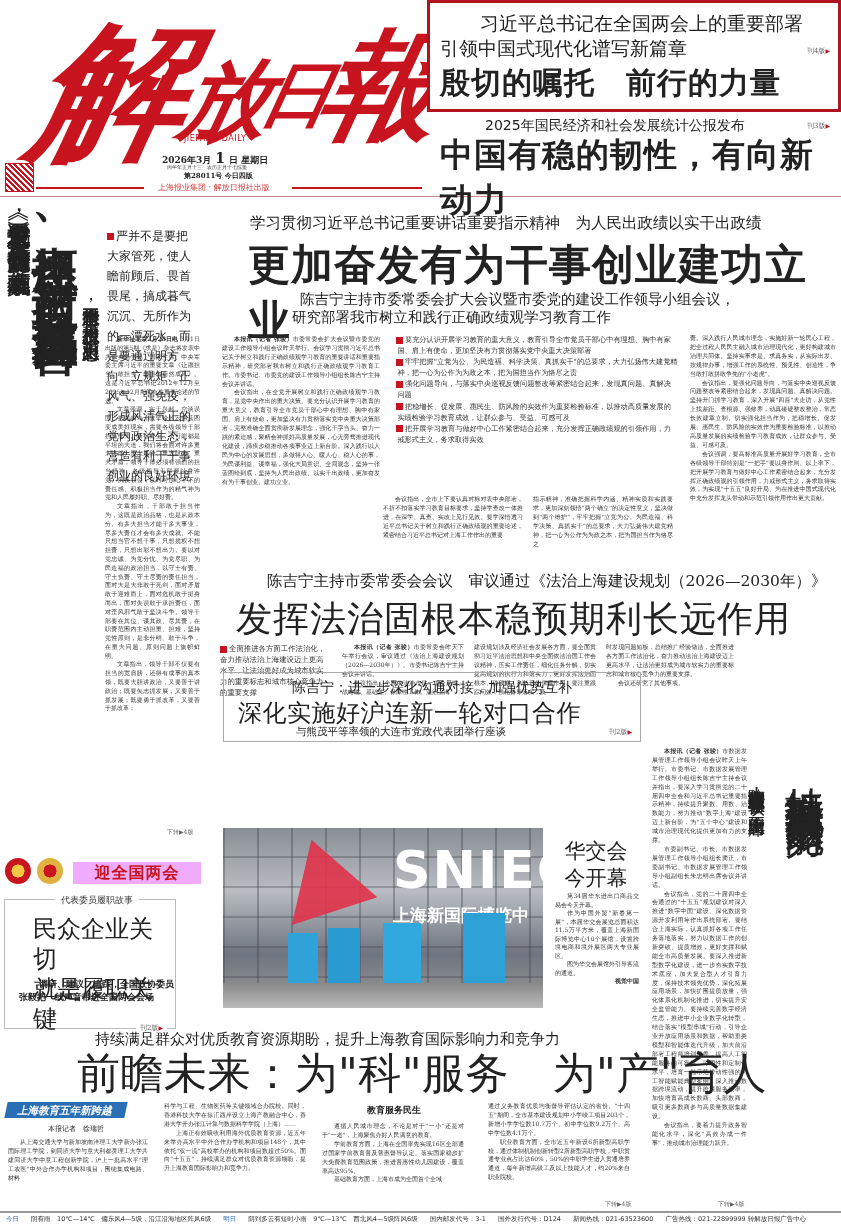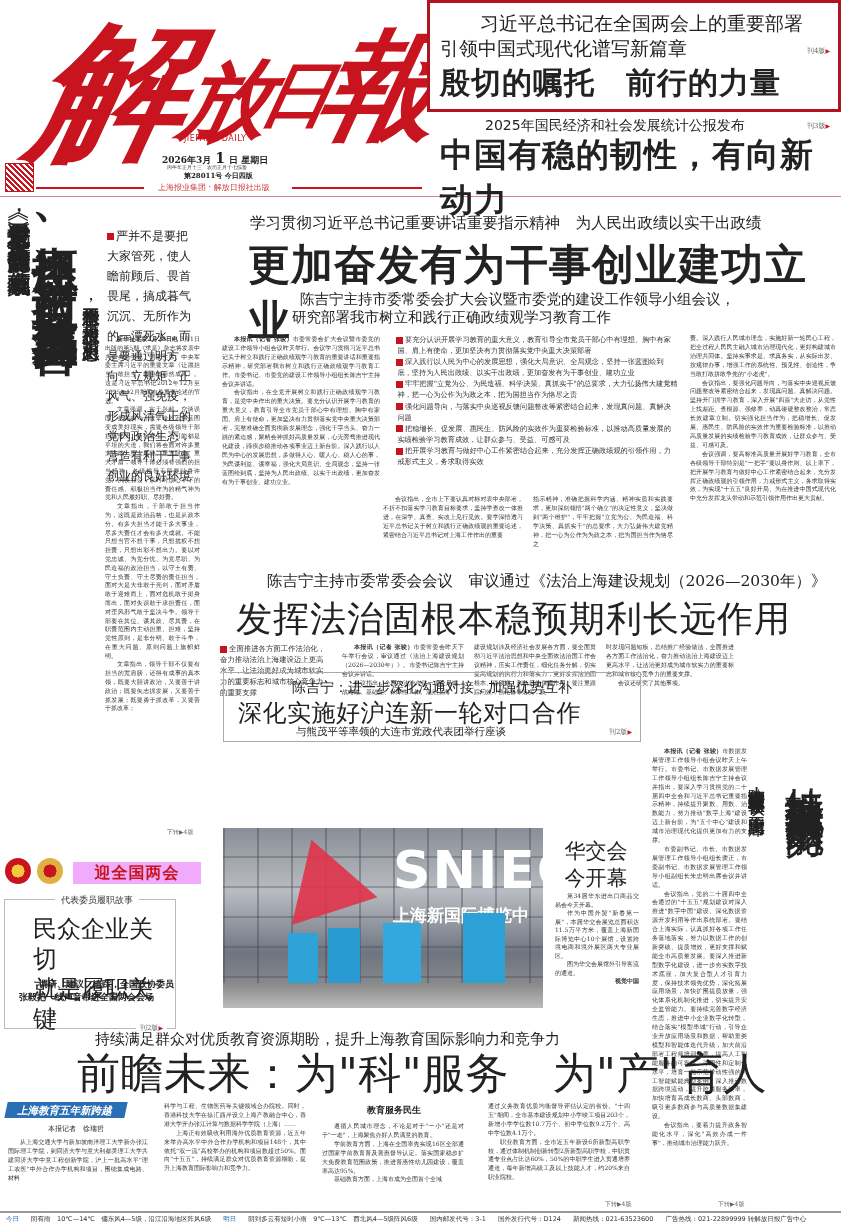--- a/index.html
+++ b/index.html
@@ -150,21 +150,20 @@
 <div class="abs h-main" style="left:248px;top:237px;font-size:42px;">更加奋发有为干事创业建功立业</div>
 <div class="abs h-deck serif" style="left:300px;top:290px;">陈吉宁主持市委常委会扩大会议暨市委党的建设工作领导小组会议，</div>
 <div class="abs h-deck serif" style="left:292px;top:308px;">研究部署我市树立和践行正确政绩观学习教育工作</div>
 
 <div class="art-col" style="left:222px;top:335px;width:158px;height:222px;overflow:hidden;">
   <p><b>本报讯（记者 张骏）</b><span>市委常委会扩大会议暨市委党的建设工作领导小组会议昨天举行。会议学习贯彻习近平总书记关于树立和践行正确政绩观学习教育的重要讲话和重要指示精神，研究部署我市树立和践行正确政绩观学习教育工作。市委书记、市委党的建设工作领导小组组长陈吉宁主持会议并讲话。</span></p>
   <p>会议指出，在全党开展树立和践行正确政绩观学习教育，是党中央作出的重大决策。要充分认识开展学习教育的重大意义，教育引导全市党员干部心中有理想、胸中有家国、肩上有使命，更加坚决有力贯彻落实党中央重大决策部署，完整准确全面贯彻新发展理念，强化干字当头、奋力一跳的紧迫感，聚精会神抓好高质量发展，心无旁骛推进现代化建设，蹄疾步稳推动各项事业迈上新台阶。深入践行以人民为中心的发展思想，多做得人心、暖人心、稳人心的事，为民谋利益、谋幸福，强化大局意识、全局观念，坚持一张蓝图绘到底，坚持为人民出政绩、以实干出政绩，更加奋发有为干事创业、建功立业。</p>
 </div>
 <div class="points" style="left:383px;top:334px;width:295px;height:150px;overflow:hidden;">
   <p><span class="sq"></span><span>要充分认识开展学习教育的重大意义，教育引导全市党员干部心中有理想、胸中有家国、肩上有使命，更加坚决有力贯彻落实党中央重大决策部署</span></p>
-  <p><span class="sq"></span><span>深入践行以人民为中心的发展思想，强化大局意识、全局观念，坚持一张蓝图绘到底，坚持为人民出政绩、以实干出政绩，更加奋发有为干事创业、建功立业</span></p>
   <p><span class="sq"></span><span>牢牢把握"立党为公、为民造福、科学决策、真抓实干"的总要求，大力弘扬伟大建党精神，把一心为公作为为政之本，把为国担当作为恪尽之责</span></p>
   <p><span class="sq"></span><span>强化问题导向，与落实中央巡视反馈问题整改等紧密结合起来，发现真问题、真解决问题</span></p>
   <p><span class="sq"></span><span>把稳增长、促发展、惠民生、防风险的实效作为重要检验标准，以推动高质量发展的实绩检验学习教育成效，让群众参与、受益、可感可及</span></p>
   <p><span class="sq"></span><span>把开展学习教育与做好中心工作紧密结合起来，充分发挥正确政绩观的引领作用，力戒形式主义，务求取得实效</span></p>
 </div>
 <div class="art-col" style="left:383px;top:495px;width:140px;height:62px;overflow:hidden;">
     <p>会议指出，全市上下要认真对标对表中央部署，不折不扣落实学习教育目标要求，坚持学查改一体推进，在深学、真查、实改上见行见效。要学深悟透习近平总书记关于树立和践行正确政绩观的重要论述，紧密结合习近平总书记对上海工作作出的重要</p>
   </div>
 <div class="art-col" style="left:533px;top:495px;width:140px;height:62px;overflow:hidden;">
     <p style="text-indent:0">指示精神，准确把握科学内涵、精神实质和实践要求，更加深刻领悟"两个确立"的决定性意义，坚决做到"两个维护"，牢牢把握"立党为公、为民造福、科学决策、真抓实干"的总要求，大力弘扬伟大建党精神，把一心为公作为为政之本，把为国担当作为恪尽之</p>

